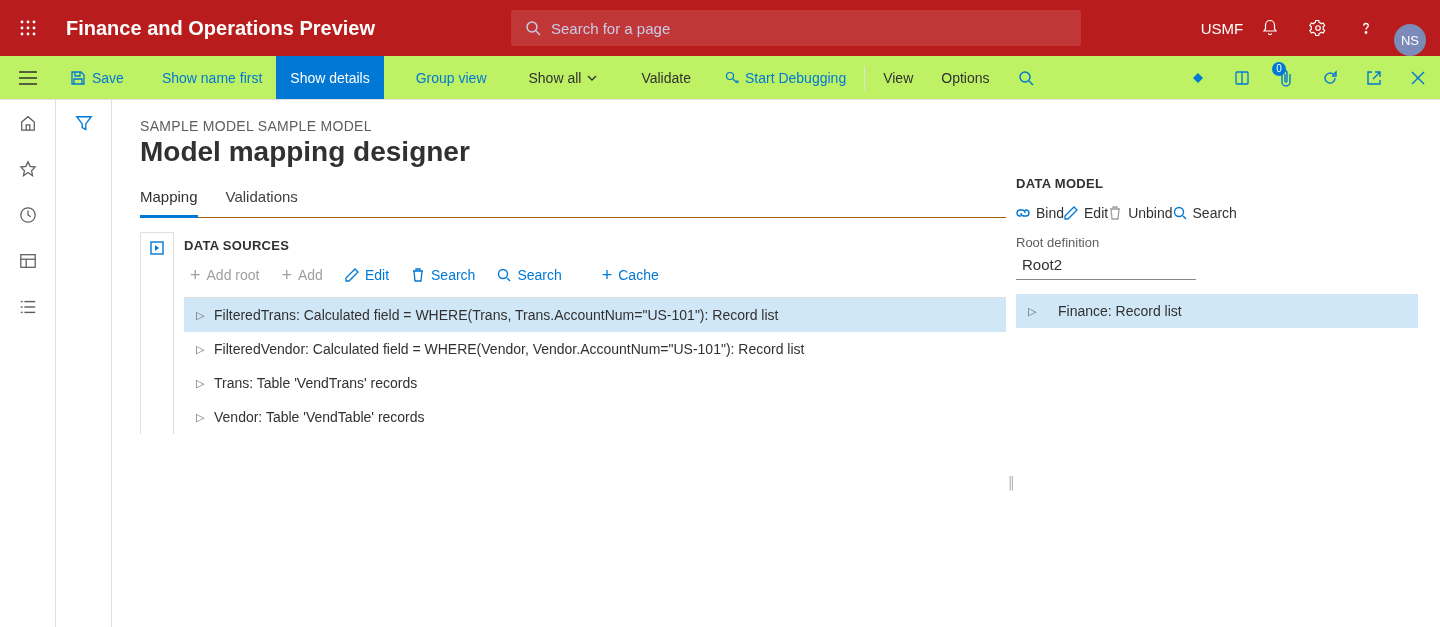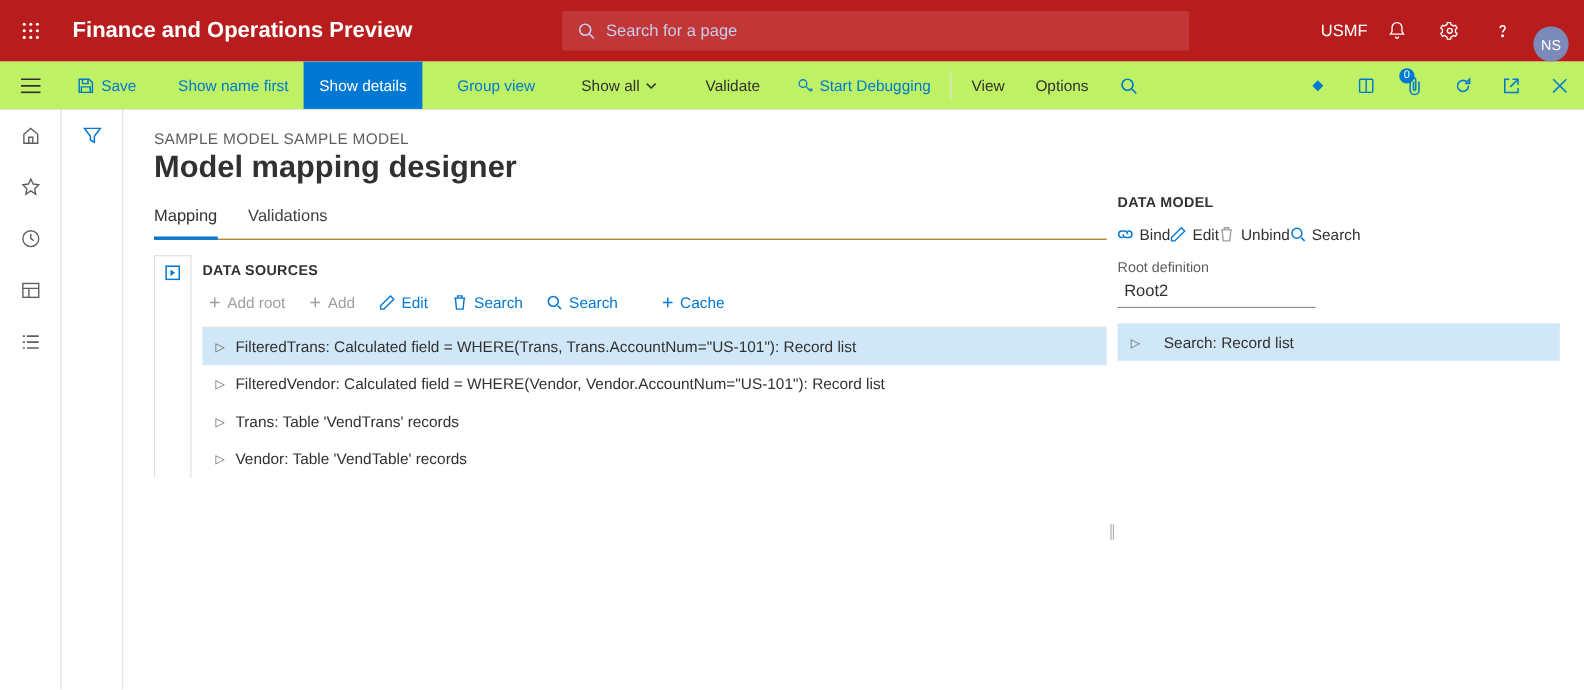--- a/index.html
+++ b/index.html
@@ -323,17 +323,17 @@
               <circle cx="6" cy="6" r="4.5"></circle>
               <line x1="10" y1="10" x2="13" y2="13"></line>
             </svg>
             <span>Search</span>
           </div>
       </div>
       <div class="root-lbl">Root definition</div>
       <div class="root-val">Root2</div>
       <div class="dm-row">
           <span class="caret">▷</span>
-          <span>Search: Record list</span>
+          <span>Finance: Record list</span>
         </div>
     </div>
   </div>
 </div>
 
 </body></html>

